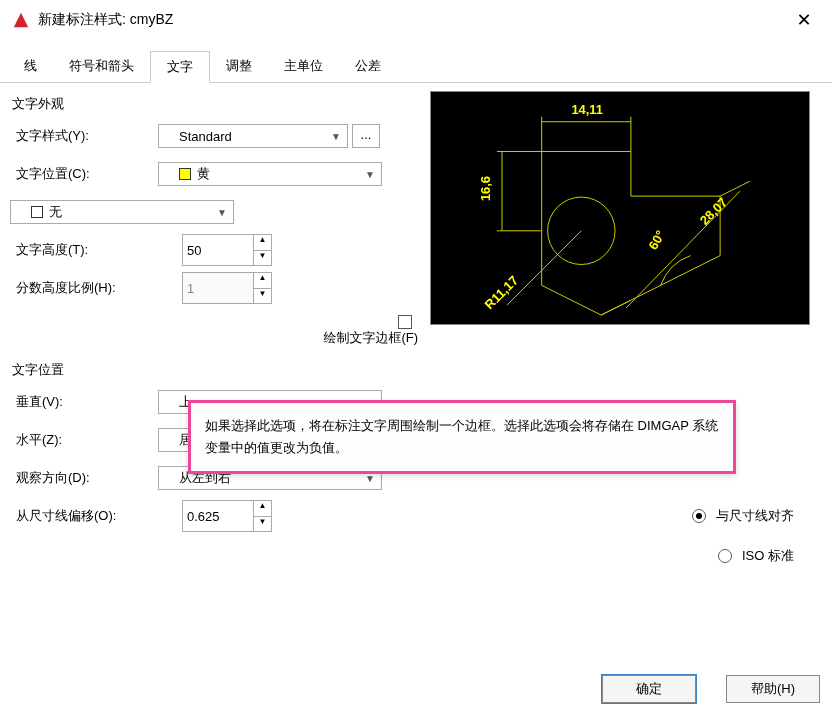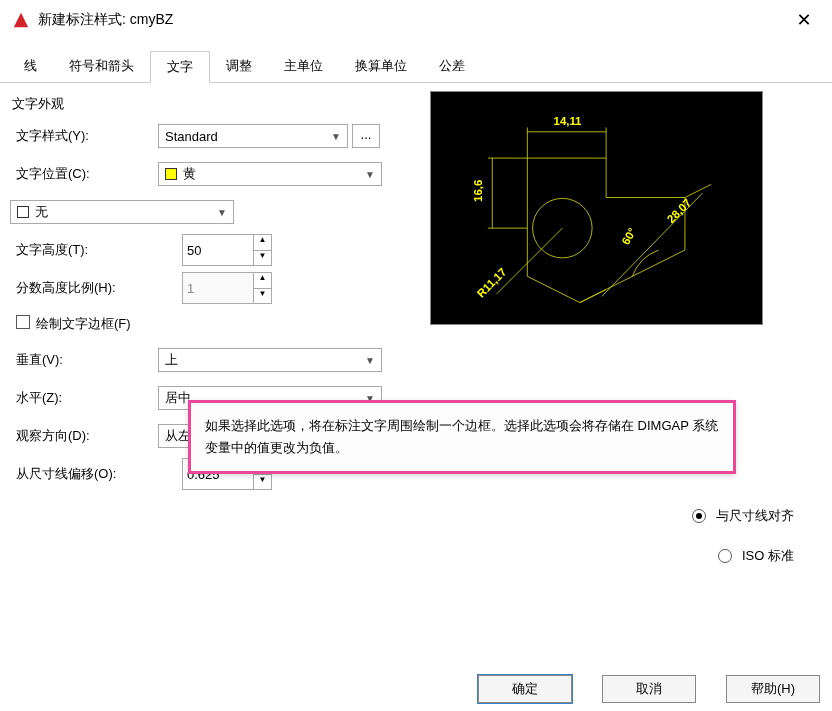--- a/index.html
+++ b/index.html
@@ -10,33 +10,33 @@
 .close { width: 32px; text-align: center; font-size: 18px; cursor: pointer; }
 .tabs { display: flex; border-bottom: 1px solid #ccc; padding-left: 8px; margin-top: 10px; }
 .tab { padding: 6px 16px; cursor: pointer; position: relative; top: 1px; }
 .tab.active { border: 1px solid #ccc; border-bottom: 1px solid #fff; background: #fff; }
 .content { display: flex; padding: 6px 10px; }
 .left { width: 414px; }
 .right { width: 390px; padding-left: 6px; }
 .group-label { padding: 6px 0 4px 2px; text-align:left; }
 .row { display: flex; align-items: center; margin: 0px 0; height:38px;}
 .lbl { width: 148px; padding-left: 6px; }
-.sel { width: 190px; height: 24px; border: 1px solid #aaa; display: flex; align-items: center; padding: 0 6px; background: #fff; cursor: pointer; position: relative; }
+.sel { width: 190px; height: 24px; border: 1px solid #aaa; display: flex; align-items: center; padding: 0 20px; background: #fff; cursor: pointer; position: relative; }
 .sel.wide { width: 224px; }
 .sel .chev { position: absolute; right: 6px; font-size: 10px; color: #555; }
 .swatch { width: 12px; height: 12px; border: 1px solid #333; margin-right: 6px; }
 .btn-more { width: 28px; height: 24px; border: 1px solid #aaa; margin-left: 4px; text-align: center; line-height: 20px; cursor: pointer; }
 .spinner { display: flex; width: 90px; height: 32px; border: 1px solid #aaa; }
 .spinner input { border: none; width: 70px; padding: 0 4px; outline: none; }
 .spinner .arrows { width: 18px; border-left: 1px solid #aaa; display: flex; flex-direction: column; }
 .spinner .arrows .a { flex: 1; font-size: 8px; text-align: center; line-height: 10px; cursor: pointer; border-bottom: 1px solid #aaa; }
 .spinner .arrows .a:last-child { border-bottom: none; }
-.chk { display: flex; align-items: flex-start; padding: 8px 6px; }
+.chk { display: flex; align-items: flex-end; padding: 8px 6px; flex-direction: column; }
 .chk .box { width: 14px; height: 14px; border: 1px solid #555; margin-right: 6px; cursor: pointer; }
-.preview { width: 333px; height: 234px; background: #000; border: 1px solid #888; position: relative; margin-top:2px;}
+.preview { width: 380px; height: 234px; background: #000; border: 1px solid #888; position: relative; margin-top:2px;}
 .tooltip { position: absolute; left: 188px; top: 400px; width: 548px; background: #fdfdfd; border: 3px solid #ec4899; padding: 12px 14px; line-height: 22px; box-shadow: 0 2px 6px rgba(0,0,0,.15); z-index: 10; }
 .radio-group { padding: 10px 20px; }
 .radio { display: flex; align-items: center; margin: 22px 0; cursor: pointer; justify-content: flex-end; }
 .radio .circ { width: 14px; height: 14px; border: 1px solid #555; border-radius: 50%; margin-right: 10px; display: flex; align-items: center; justify-content: center; }
 .radio .circ .dot { width: 6px; height: 6px; background: #000; border-radius: 50%; }
 .footer { position: absolute; bottom: 8px; right: 12px; display: flex; gap: 30px; }
 .btn { width: 94px; height: 28px; border: 1px solid #888; background: #f5f5f5; cursor: pointer; display:flex; align-items:center; justify-content:center;}
 .btn.primary { box-shadow: 0 0 0 1px #3b82c4; }
 .spinner.disabled input { color: #888; }
 .preview svg { width:100%; height:100%; }
@@ -51,21 +51,20 @@
   <div class="title">新建标注样式: cmyBZ</div>
   <div class="close">✕</div>
 </div>
 
 <div class="tabs">
   <div class="tab">线</div>
   <div class="tab">符号和箭头</div>
   <div class="tab active">文字</div>
   <div class="tab">调整</div>
   <div class="tab">主单位</div>
-  <div class="tab">换算单位</div>
   <div class="tab">公差</div>
 </div>
 
 <div class="content">
   <div class="left">
     <div class="group-label">文字外观</div>
 
     <div class="row">
       <div class="lbl">文字样式(Y):</div>
       <div class="sel">
@@ -112,20 +111,21 @@
             <div class="a">▼</div>
           </div>
       </div>
     </div>
 
     <div class="chk">
       <div class="box"></div>
       <span>绘制文字边框(F)</span>
     </div>
 
+    <div class="group-label">文字位置</div>
 
     <div class="row">
       <div class="lbl">垂直(V):</div>
       <div class="sel wide">
         <span>上</span>
         <span class="chev">▼</span>
       </div>
     </div>
 
     <div class="row">
@@ -196,15 +196,14 @@
         <span>ISO 标准</span>
       </div>
     </div>
   </div>
 </div>
 
 <div class="tooltip">如果选择此选项，将在标注文字周围绘制一个边框。选择此选项会将存储在 DIMGAP 系统变量中的值更改为负值。</div>
 
 <div class="footer">
   <div class="btn primary">确定</div>
-  <div class="btn">取消</div>
   <div class="btn">帮助(H)</div>
 </div>
 
 </body></html>

